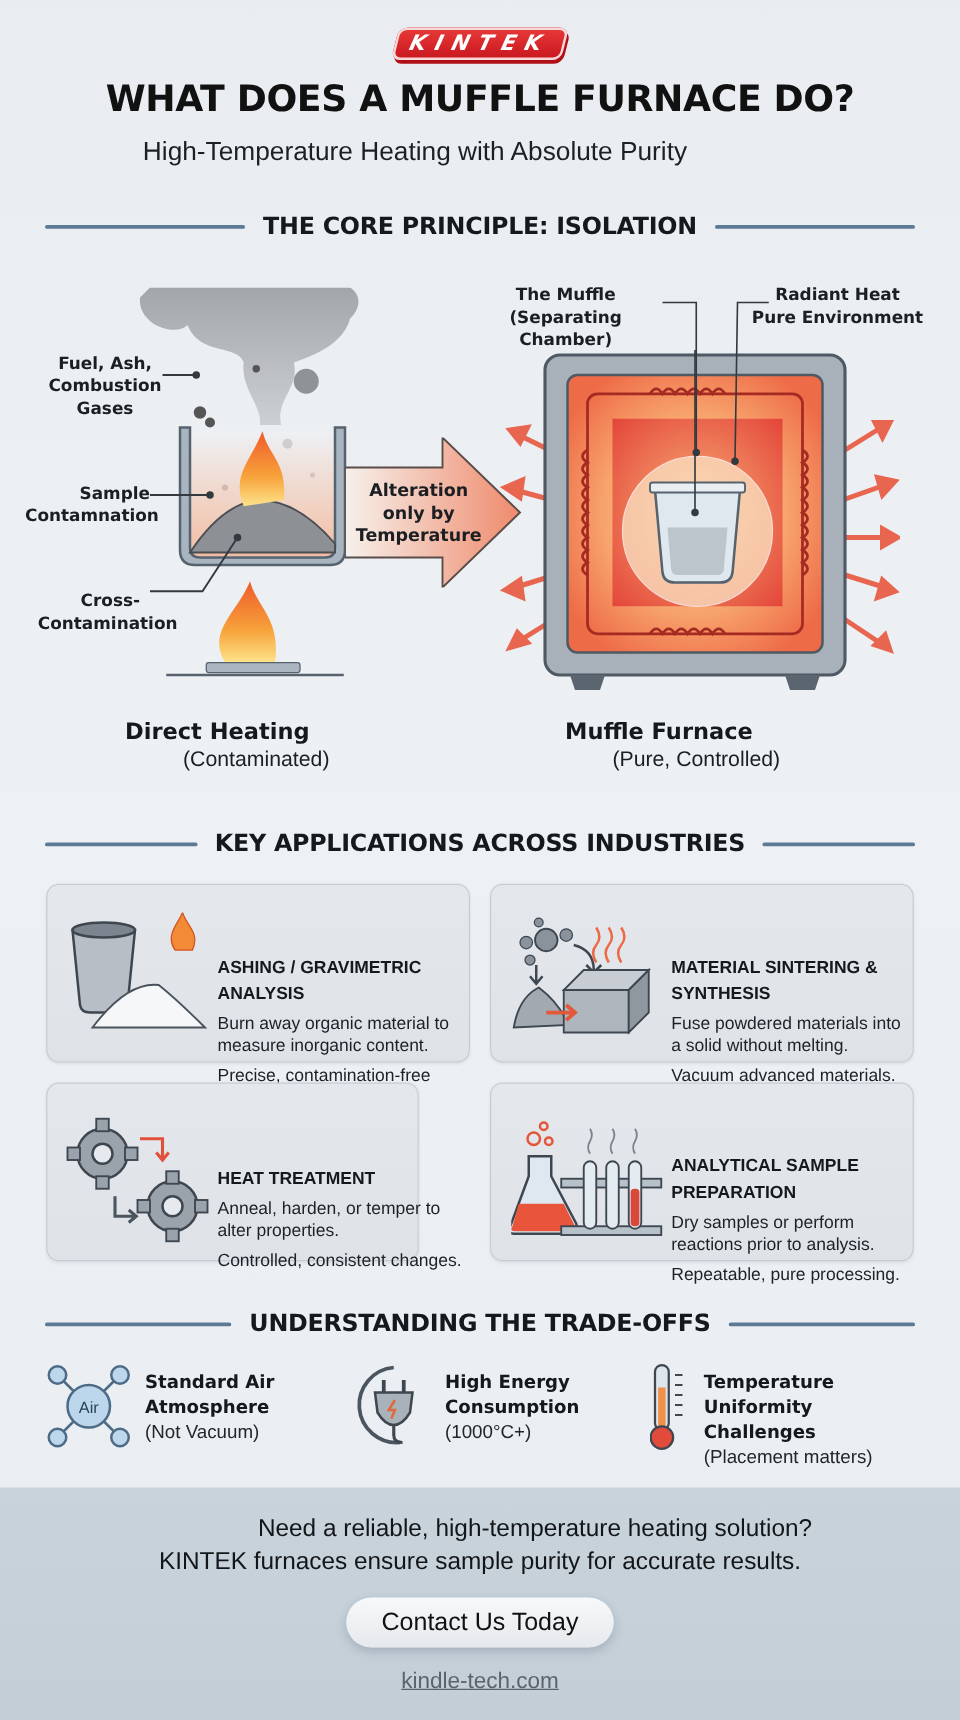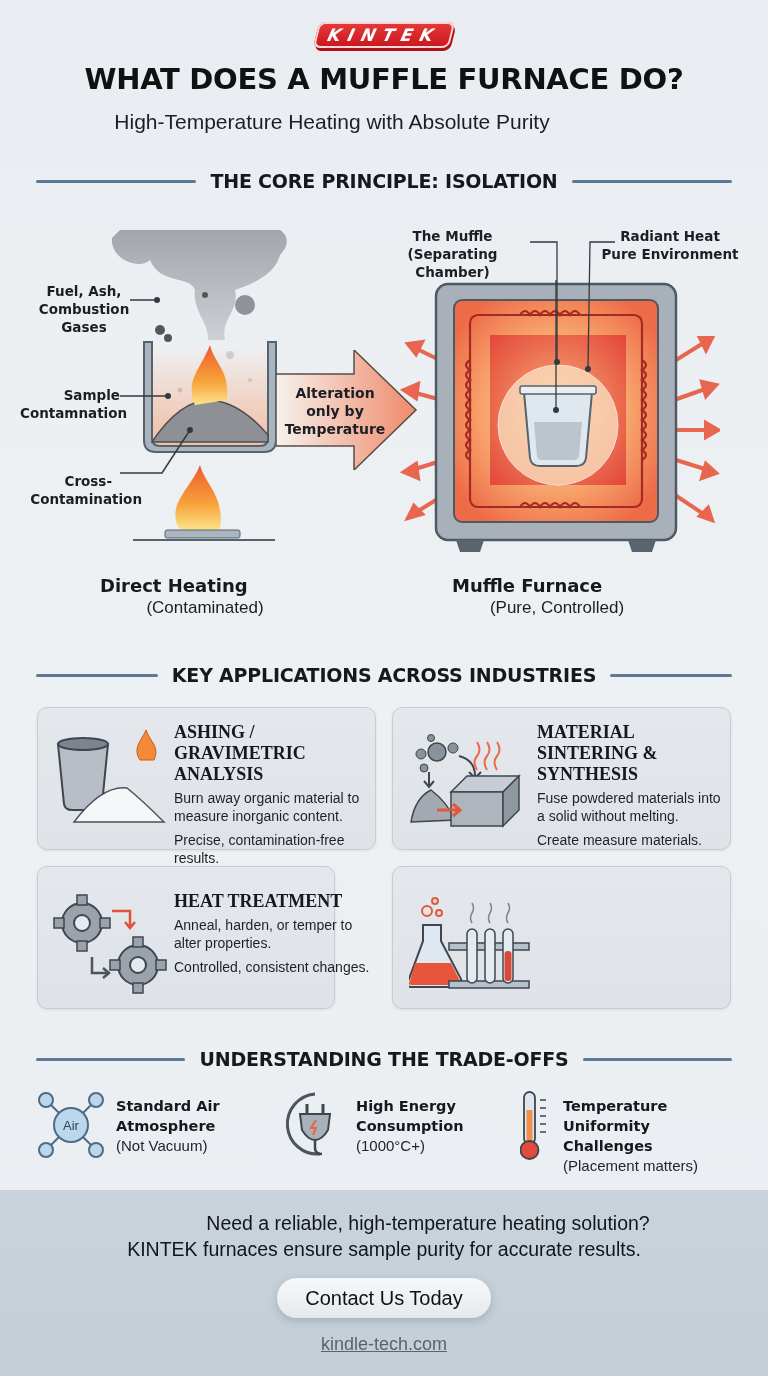--- a/index.html
+++ b/index.html
@@ -43,22 +43,22 @@
   .lbl-c { text-align: center; }
   .lbl-r { text-align: right; }
   .cap1 { font-family: "DejaVu Sans", sans-serif; font-weight: bold; font-size: 18px; color: #15181c; }
   .cap2 { font-size: 17px; color: #1b1e22; text-align: center; }
   .card {
     background: linear-gradient(180deg, #e4e8ec, #dfe3e8);
     border: 1px solid #c6ccd3; border-radius: 10px;
     box-shadow: 0 1px 3px rgba(0,0,0,0.08);
   }
   .card-title {
-    font-family: Liberation Serif, serif; font-weight: bold; font-size: 18px;
-    line-height: 21px; color: #15181c; text-transform: none;
+    font-family: Liberation Sans, sans-serif; font-weight: bold; font-size: 14px;
+    line-height: 21px; color: #15181c; text-transform: none; margin-top: 41px;
   }
   .card-body { font-size: 14px; line-height: 18px; color: #1d2126; margin-top: 4px; }
   .card-note { font-size: 14px; line-height: 18px; color: #1d2126; margin-top: 6px; }
   .trade-title { font-family: "DejaVu Sans", sans-serif; font-weight: bold; font-size: 14.5px; line-height: 20px; color: #15181c; }
   .trade-sub { font-size: 15px; line-height: 20px; color: #22262b; }
   .footer {
     left: 0; top: 1190px; width: 768px; height: 186px;
     background: linear-gradient(180deg, #c9d3db, #c3ced7);
   }
   .cta-line { left: 0; width: 768px; text-align: center; font-size: 19.5px; color: #131619; }
@@ -272,21 +272,21 @@
     <path d="M4 92 Q8 68 24 60 Q40 72 48 90 Z" fill="#a2a9b1" stroke="#3e4650" stroke-width="1.5"></path>
     <path d="M44 62 L96 62 L112 46 L60 46 Z" fill="#c7cdd3" stroke="#3e4650" stroke-width="1.5"></path>
     <path d="M44 62 L96 62 L96 96 L44 96 Z" fill="#aeb5bd" stroke="#3e4650" stroke-width="1.5"></path>
     <path d="M96 62 L112 46 L112 80 L96 96 Z" fill="#8f979f" stroke="#3e4650" stroke-width="1.5"></path>
     <path d="M30 80 L52 80 M46 74 L53 80 L46 86" fill="none" stroke="#e3583a" stroke-width="3"></path>
     <path d="M70 40 q-5 -8 0 -14 q5 -6 0 -14 M80 40 q-5 -8 0 -14 q5 -6 0 -14 M90 40 q-5 -8 0 -14 q5 -6 0 -14" fill="none" stroke="#ec6a47" stroke-width="2"></path>
   </svg>
   <div class="abs" style="left:144px;top:14px;width:190px;">
     <div class="card-title">MATERIAL SINTERING &amp; SYNTHESIS</div>
     <div class="card-body">Fuse powdered materials into a solid without melting.</div>
-    <div class="card-note">Create measure materials.</div>
+    <div class="card-note">Vacuum advanced materials.</div>
   </div>
 </div>
 
 <div class="abs card" style="left:37px;top:866px;width:298px;height:143px;padding-left:48px;">
   <svg class="abs" style="left:12px;top:22px;" width="130" height="110" viewBox="0 0 130 110">
     <g fill="#9aa3ac" stroke="#3e4650" stroke-width="2">
       <circle cx="32" cy="34" r="20"></circle>
       <circle cx="88" cy="76" r="20"></circle>
     </g>
     <g fill="#9aa3ac" stroke="#3e4650" stroke-width="1.5">
@@ -319,20 +319,25 @@
     <path d="M14 34 L32 34 L32 50 L52 88 Q54 96 46 96 L2 96 Q-4 96 0 88 L14 50 Z" fill="#dfe8f0" stroke="#3e4650" stroke-width="2"></path>
     <path d="M6 72 L42 72 L51 90 Q52 94 46 94 L3 94 Q-2 94 1 90 Z" fill="#e8553b"></path>
     <rect x="40" y="52" width="80" height="7" fill="#b7c1ca" stroke="#3e4650" stroke-width="1.5"></rect>
     <rect x="40" y="90" width="80" height="7" fill="#b7c1ca" stroke="#3e4650" stroke-width="1.5"></rect>
     <rect x="58" y="38" width="10" height="54" rx="5" fill="#e4ecf2" stroke="#3e4650" stroke-width="1.5"></rect>
     <rect x="76" y="38" width="10" height="54" rx="5" fill="#e4ecf2" stroke="#3e4650" stroke-width="1.5"></rect>
     <rect x="94" y="38" width="10" height="54" rx="5" fill="#e4ecf2" stroke="#3e4650" stroke-width="1.5"></rect>
     <rect x="95.5" y="60" width="7" height="30" rx="3" fill="#d9493a"></rect>
     <path d="M63 32 q-3 -5 0 -10 q3 -5 0 -10 M81 32 q-3 -5 0 -10 q3 -5 0 -10 M99 32 q-3 -5 0 -10 q3 -5 0 -10" fill="none" stroke="#7c858f" stroke-width="1.5"></path>
   </svg>
+  <div class="abs" style="left:144px;top:14px;width:190px;">
+    <div class="card-title">ANALYTICAL SAMPLE PREPARATION</div>
+    <div class="card-body">Dry samples or perform reactions prior to analysis.</div>
+    <div class="card-note">Repeatable, pure processing.</div>
+  </div>
 </div>
 
 <div class="abs section-head" style="top:1048px;">
   <div class="line"></div>
   <div class="txt">UNDERSTANDING THE TRADE-OFFS</div>
   <div class="line"></div>
 </div>
 
 <div class="abs" style="left:36px;top:1090px;width:220px;height:70px;">
   <svg class="abs" style="left:0;top:0;" width="70" height="70" viewBox="0 0 70 70">

